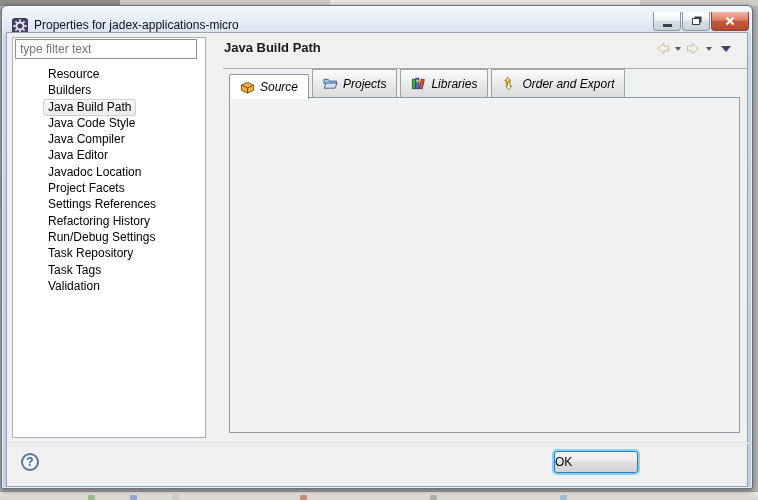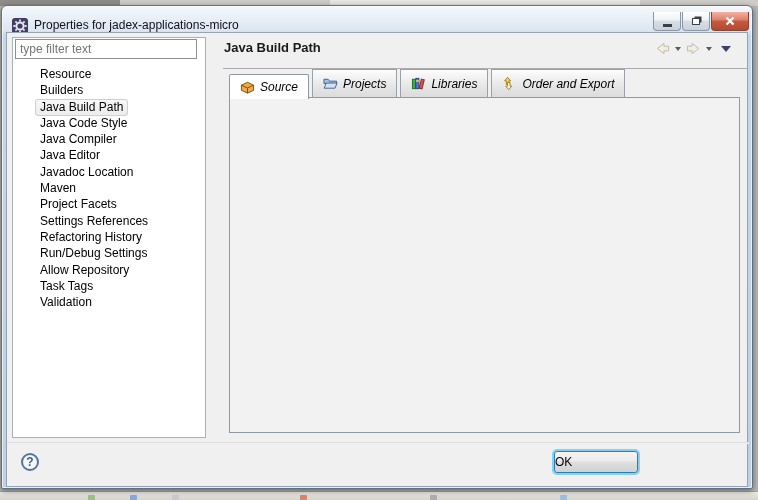--- a/index.html
+++ b/index.html
@@ -40,21 +40,21 @@
             background:#f0f0f0; border:1px solid #96a3b3; }
 
   
   .sidebar { position:absolute; left:5px; top:4px; width:194px; height:401px;
              background:#fff; border:1px solid #a8b0ba; }
   .filter-input { position:absolute; left:2px; top:1px; width:182px; height:20px;
                   border:1px solid #8f8f8f; padding:0 4px; font-family:"Liberation Sans",sans-serif;
                   font-size:12px; color:#333; background:#fff; }
   .filter-input::placeholder { color:#757575; }
   .navlist { position:absolute; left:0; top:28px; width:100%; }
-  .nav-item { height:16.3px; line-height:16.3px; padding-left:22px; white-space:nowrap; cursor:default; }
+  .nav-item { height:16.3px; line-height:16.3px; padding-left:30px; white-space:nowrap; cursor:default; }
   .nav-item .pill { padding:0 4px 1px 4px; border-radius:3px; border:1px solid transparent; }
   .nav-item.selected .pill { background:linear-gradient(#f8f8f8,#ececec); border-color:#cfcfcf; }
 
   
   .page-title { position:absolute; left:217px; top:7px; font-weight:bold; font-size:13px; color:#1a1a1a; }
   .histnav { position:absolute; left:648px; top:9px; display:flex; align-items:center; gap:5px; }
   .caret { width:0; height:0; border-left:3.5px solid transparent; border-right:3.5px solid transparent;
            border-top:4px solid #5a5a5a; }
   .menu-tri { width:0; height:0; border-left:5px solid transparent; border-right:5px solid transparent;
               border-top:6px solid #3a3f74; margin-left:4px; }
@@ -169,26 +169,25 @@
     <div class="sidebar">
       <input class="filter-input" type="text" placeholder="type filter text" style="">
       <div class="navlist">
         <div class="nav-item"><span class="pill">Resource</span></div>
         <div class="nav-item"><span class="pill">Builders</span></div>
         <div class="nav-item selected"><span class="pill">Java Build Path</span></div>
         <div class="nav-item"><span class="pill">Java Code Style</span></div>
         <div class="nav-item"><span class="pill">Java Compiler</span></div>
         <div class="nav-item"><span class="pill">Java Editor</span></div>
         <div class="nav-item"><span class="pill">Javadoc Location</span></div>
-        <div class="nav-item"><span class="pill">Maven</span></div>
         <div class="nav-item"><span class="pill">Project Facets</span></div>
         <div class="nav-item"><span class="pill">Settings References</span></div>
         <div class="nav-item"><span class="pill">Refactoring History</span></div>
         <div class="nav-item"><span class="pill">Run/Debug Settings</span></div>
-        <div class="nav-item"><span class="pill">Allow Repository</span></div>
+        <div class="nav-item"><span class="pill">Task Repository</span></div>
         <div class="nav-item"><span class="pill">Task Tags</span></div>
         <div class="nav-item"><span class="pill">Validation</span></div>
       </div>
     </div>
 
     <div class="page-title">Java Build Path</div>
     <div class="histnav">
       <svg width="15" height="13" viewBox="0 0 16 13">
         <path d="M9.5 1 v3 H14.5 v5 H9.5 v3 L2.5 6.5 z" fill="#f1efe3" stroke="#bdb9a6"></path>
       </svg>

